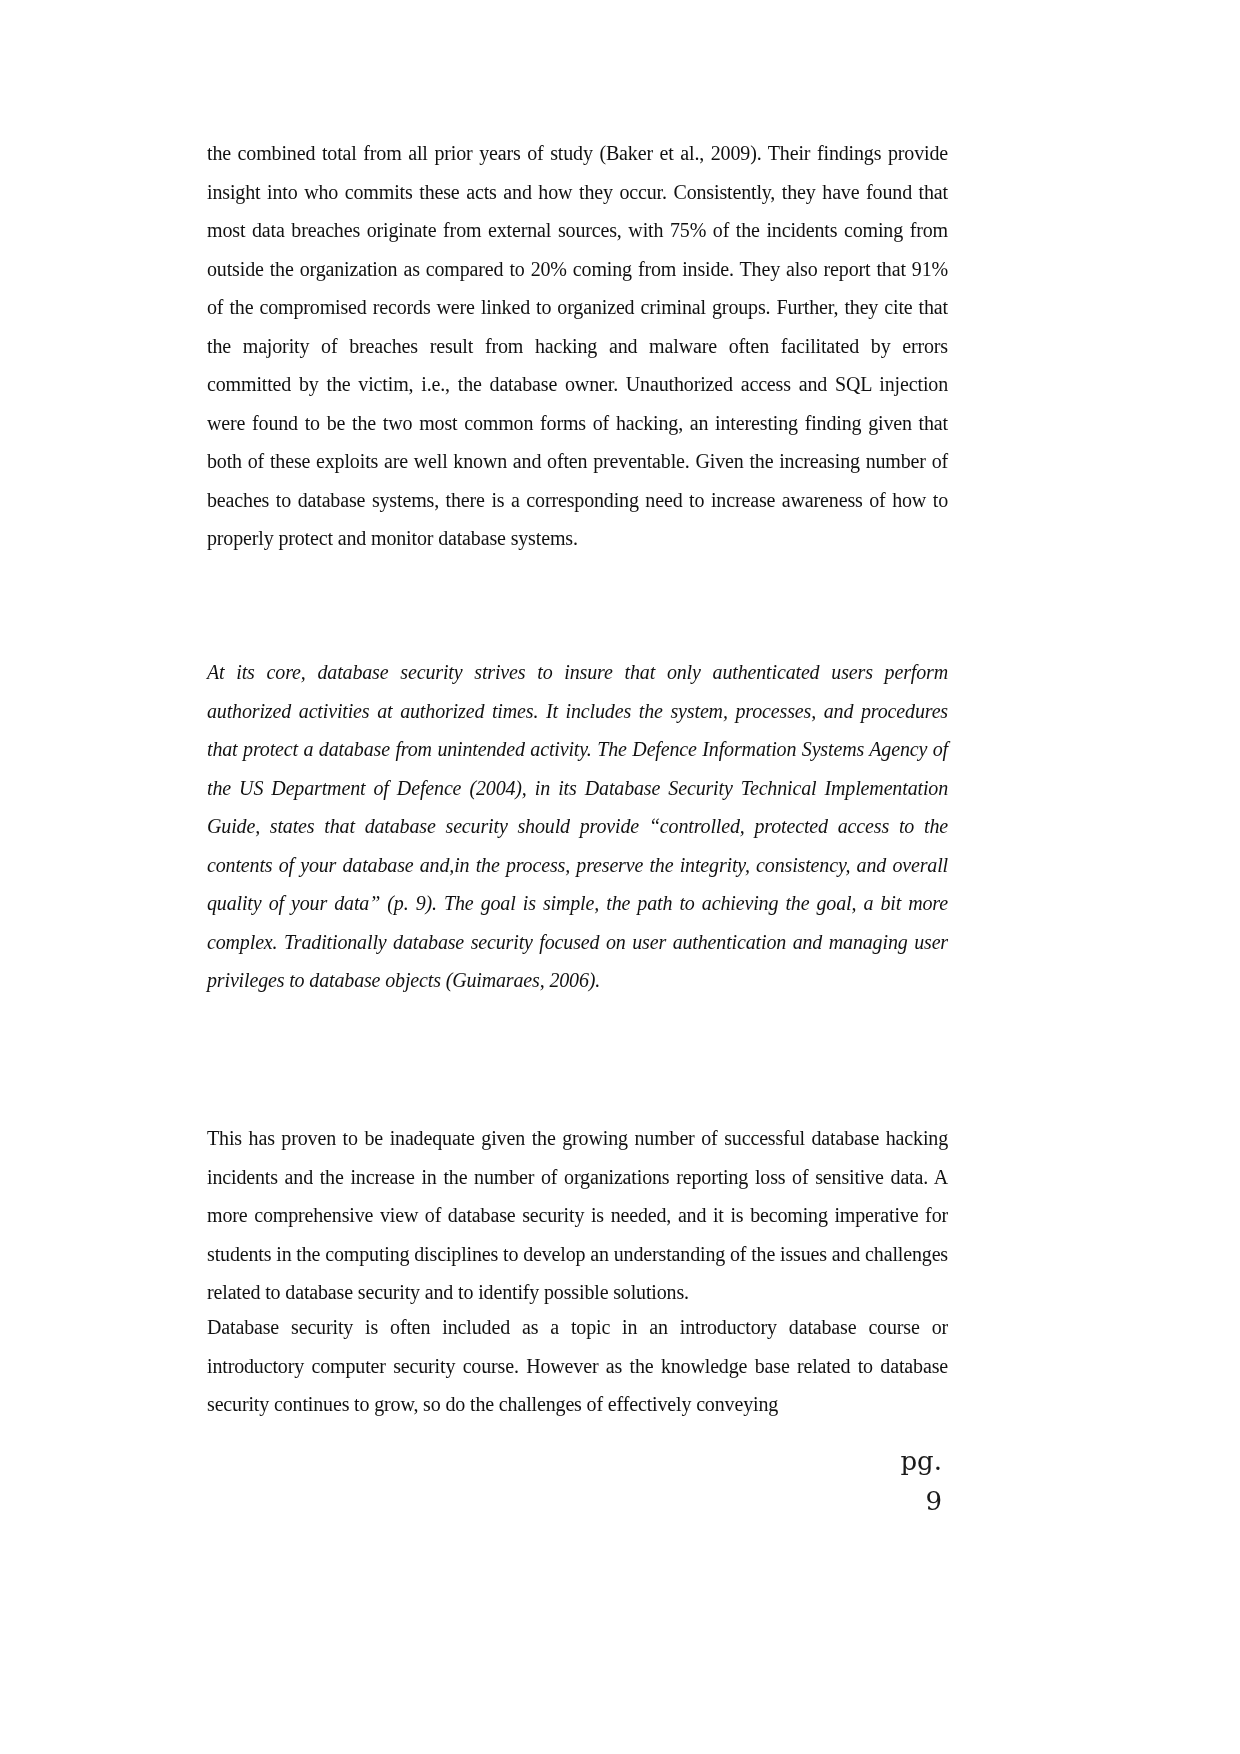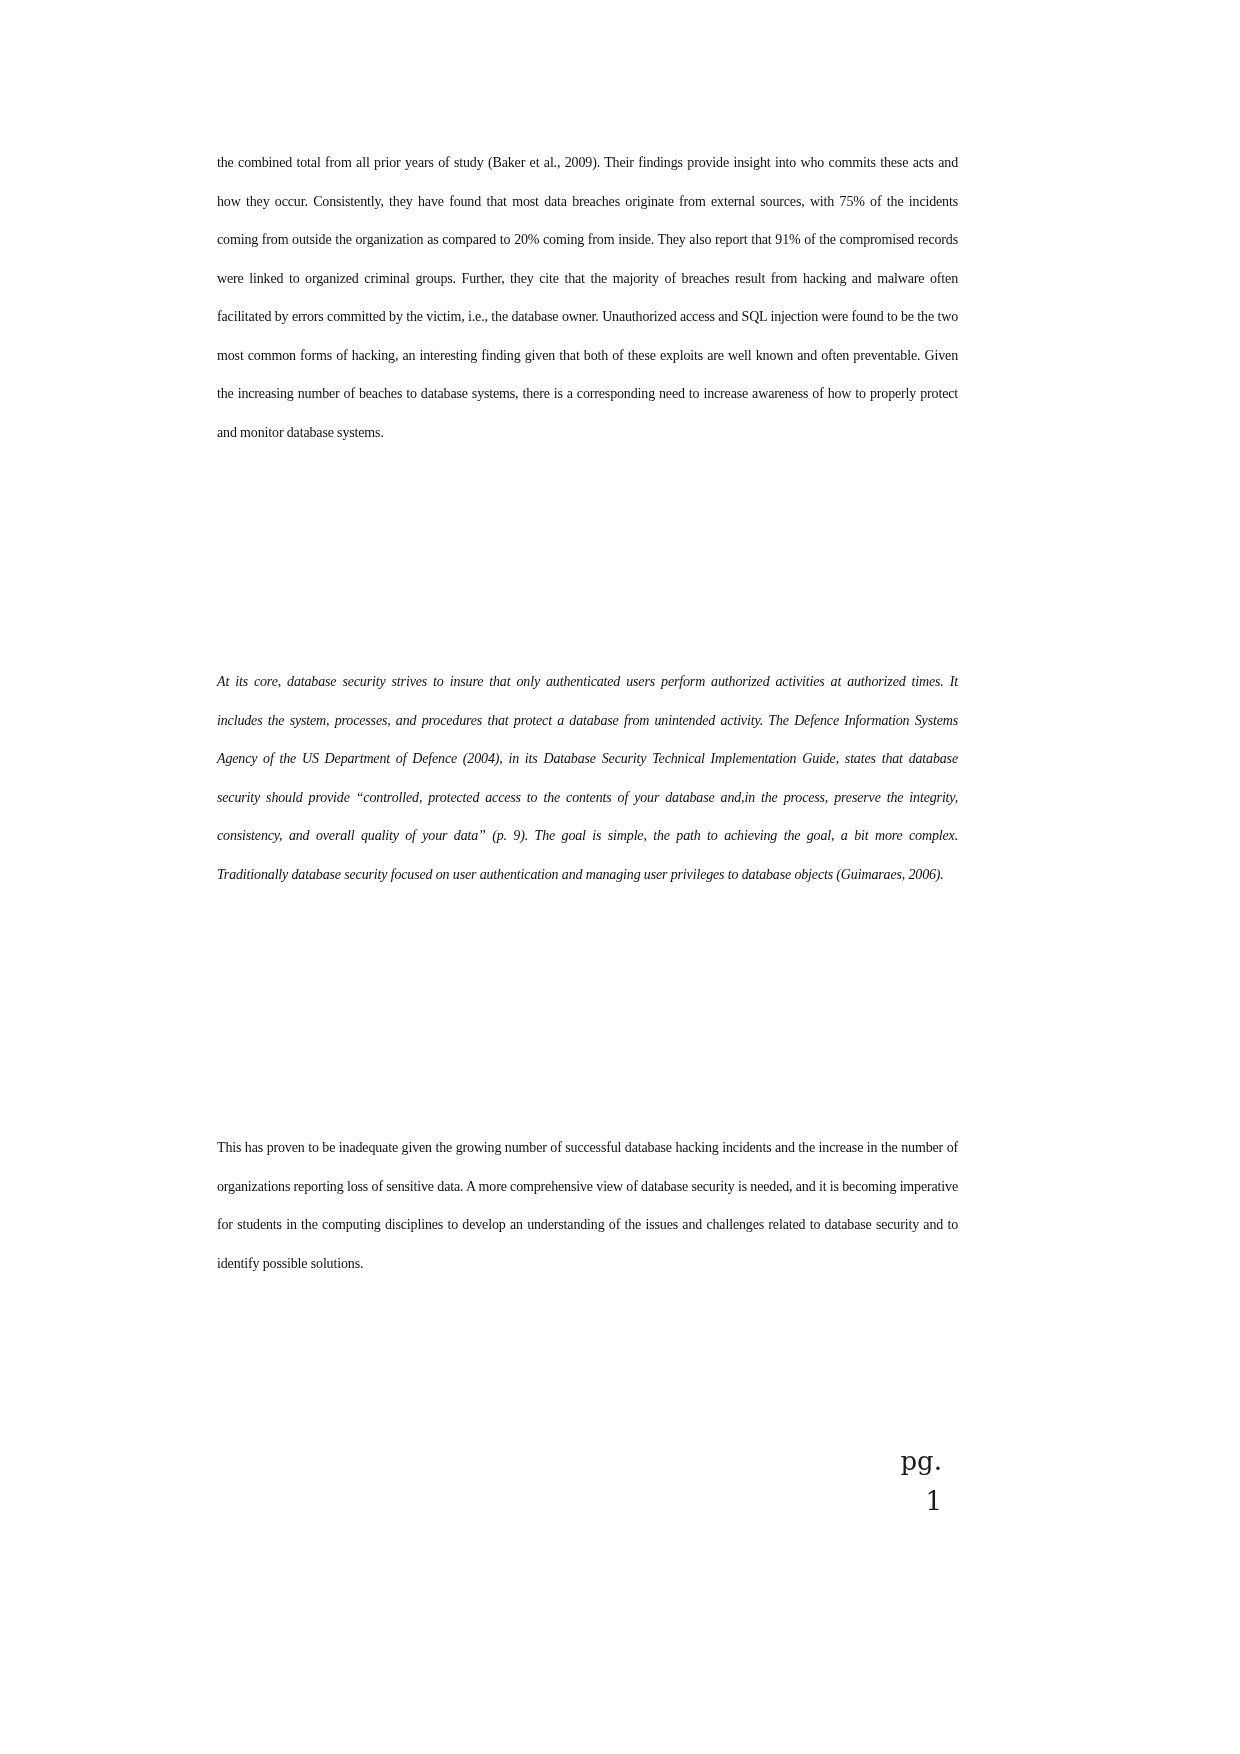--- a/index.html
+++ b/index.html
@@ -20,26 +20,26 @@
       top: 0;
       width: 1240px;
       height: 1754px;
       background: #ffffff;
     }
     .body-text {
       position: absolute;
       left: 201px;
       width: 741px;
       font-family: "Liberation Serif", serif;
-      font-size: 14px;
+      font-size: 20px;
       line-height: 38.5px;
       text-align: justify;
       text-align-last: left;
       color: #111111;
-      margin: 16px;
+      margin: 6px;
       letter-spacing: -0.15px;
       word-spacing: 0px;
     }
     #p1 { top: 128px; }
     #p2 { top: 647px; font-style: italic; }
     #p3 { top: 1113px; }
     #p4 { top: 1302px; }
     .page-number {
       position: absolute;
       left: 880px;
@@ -52,14 +52,15 @@
       color: #1a1a1a;
     }
   </style>
 </head>
 <body>
 
 <div class="page">
   <p id="p1" class="body-text">the combined total from all prior years of study (Baker et al., 2009). Their findings provide insight into who commits these acts and how they occur. Consistently, they have found that most data breaches originate from external sources, with 75% of the incidents coming from outside the organization as compared to 20% coming from inside. They also report that 91% of the compromised records were linked to organized criminal groups. Further, they cite that the majority of breaches result from hacking and malware often facilitated by errors committed by the victim, i.e., the database owner. Unauthorized access and SQL injection were found to be the two most common forms of hacking, an interesting finding given that both of these exploits are well known and often preventable. Given the increasing number of beaches to database systems, there is a corresponding need to increase awareness of how to properly protect and monitor database systems.</p>
   <p id="p2" class="body-text">At its core, database security strives to insure that only authenticated users perform authorized activities at authorized times. It includes the system, processes, and procedures that protect a database from unintended activity. The Defence Information Systems Agency of the US Department of Defence (2004), in its Database Security Technical Implementation Guide, states that database security should provide “controlled, protected access to the contents of your database and,in the process, preserve the integrity, consistency, and overall quality of your data” (p. 9). The goal is simple, the path to achieving the goal, a bit more complex. Traditionally database security focused on user authentication and managing user privileges to database objects (Guimaraes, 2006).</p>
   <p id="p3" class="body-text">This has proven to be inadequate given the growing number of successful database hacking incidents and the increase in the number of organizations reporting loss of sensitive data. A more comprehensive view of database security is needed, and it is becoming imperative for students in the computing disciplines to develop an understanding of the issues and challenges related to database security and to identify possible solutions.</p>
-  <div class="page-number">pg. 1</div>
+  <p id="p4" class="body-text">Database security is often included as a topic in an introductory database course or introductory computer security course. However as the knowledge base related to database security continues to grow, so do the challenges of effectively conveying</p>
+  <div class="page-number">pg. 9</div>
 </div>
 
 </body></html>

